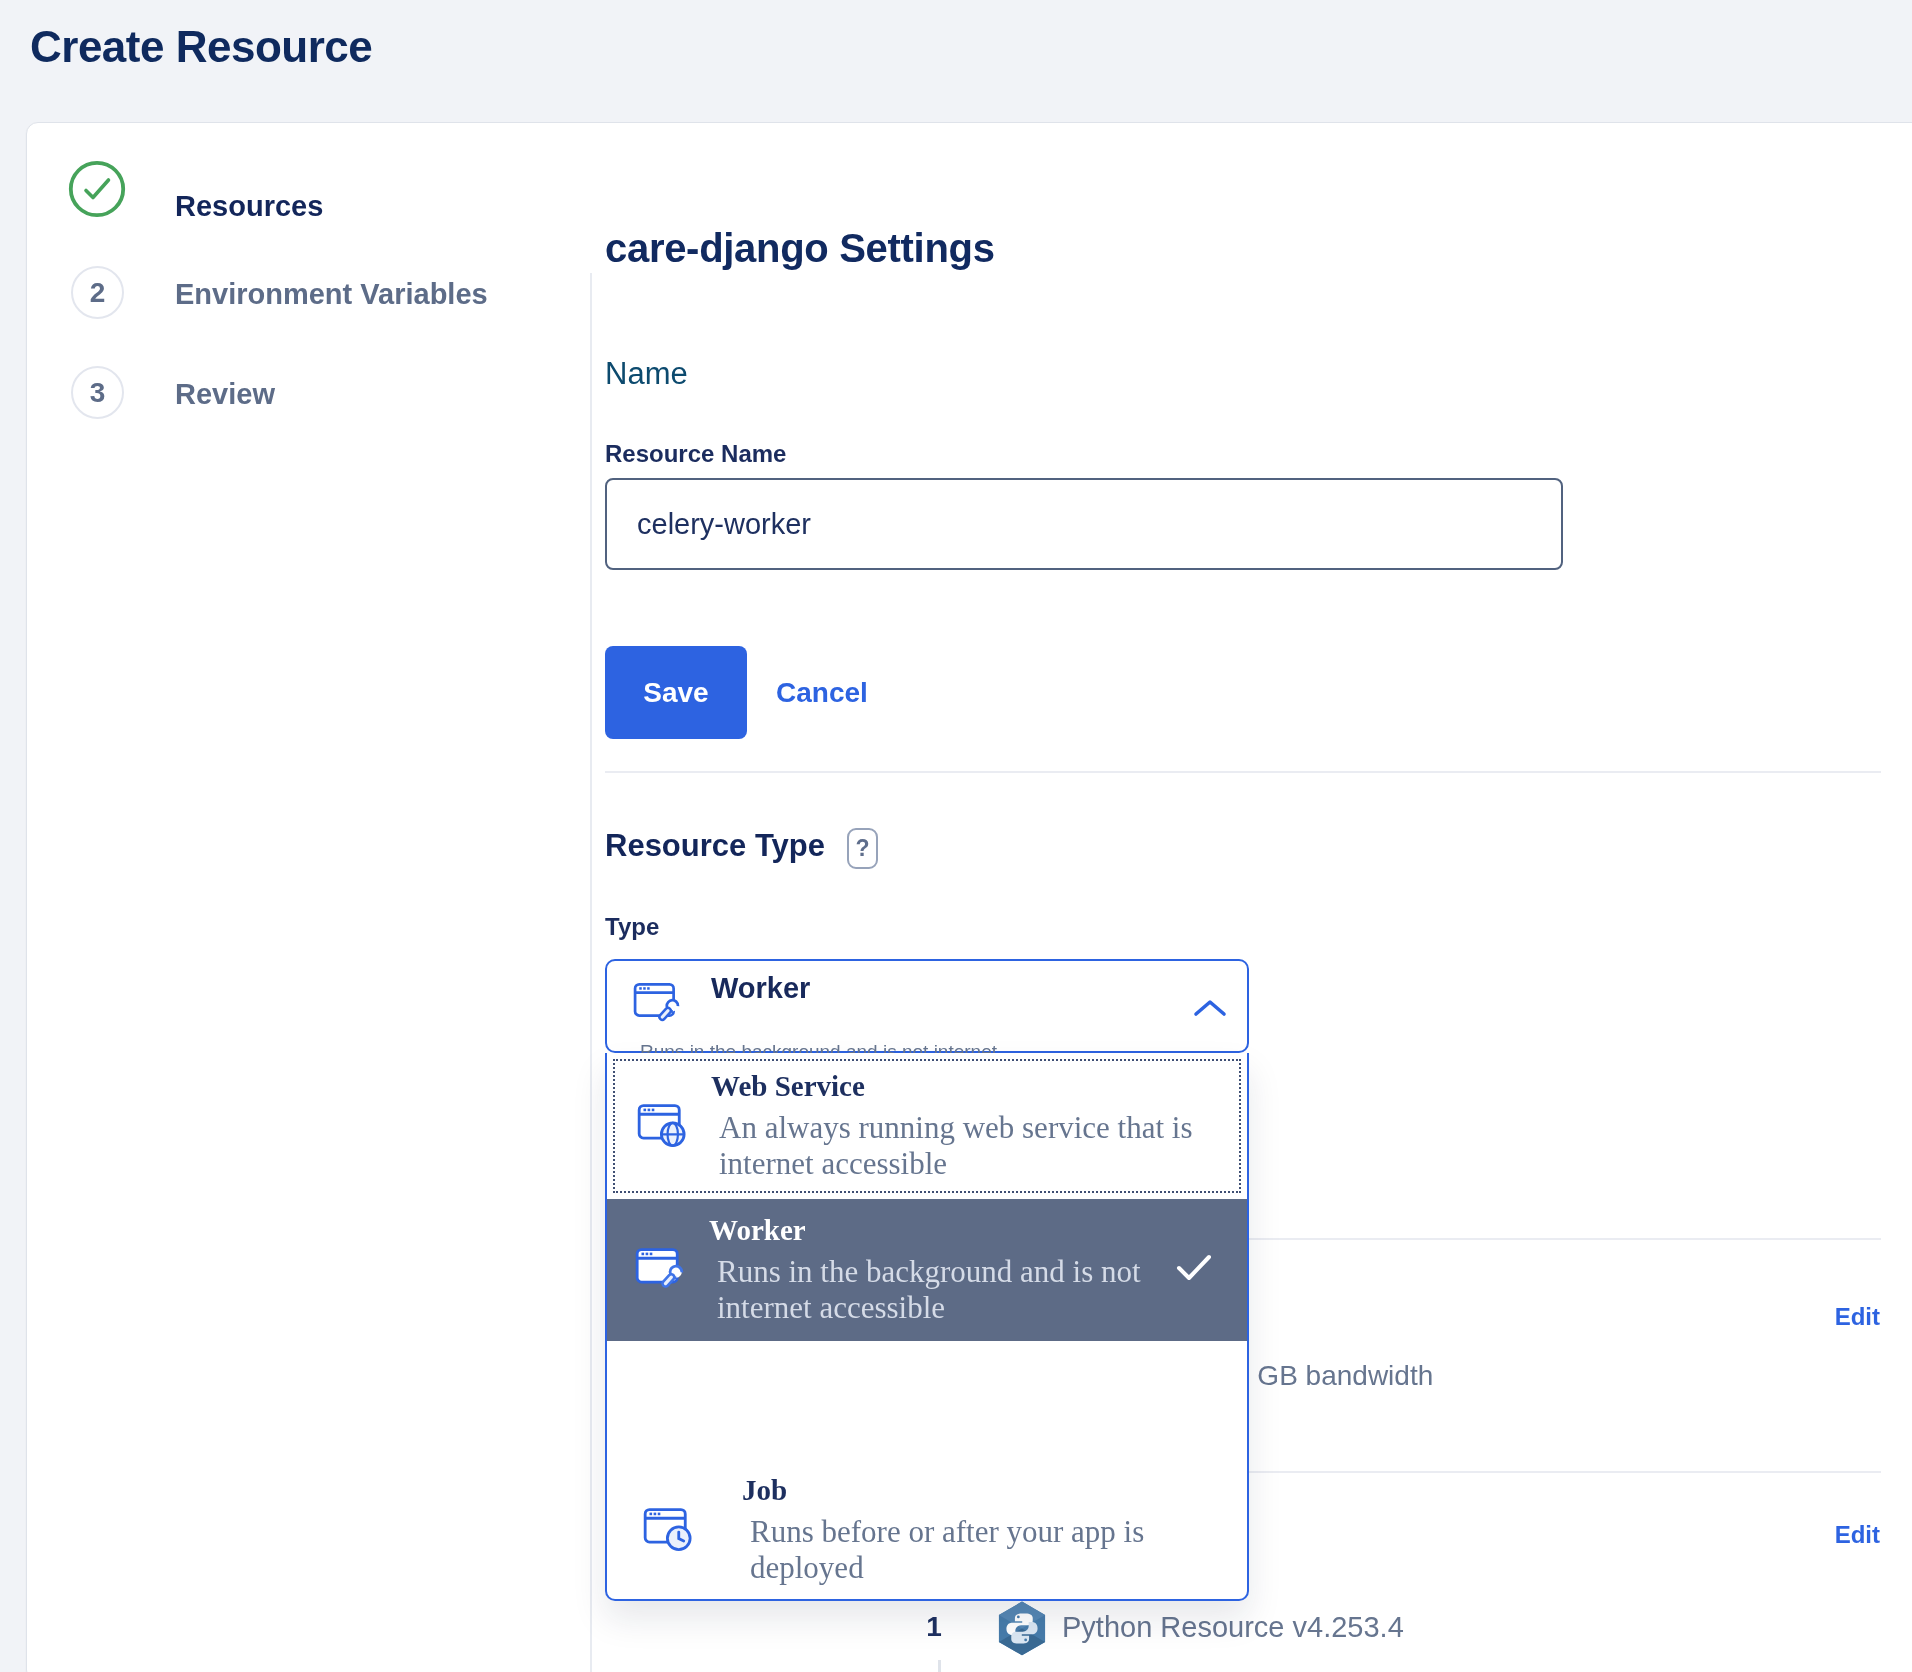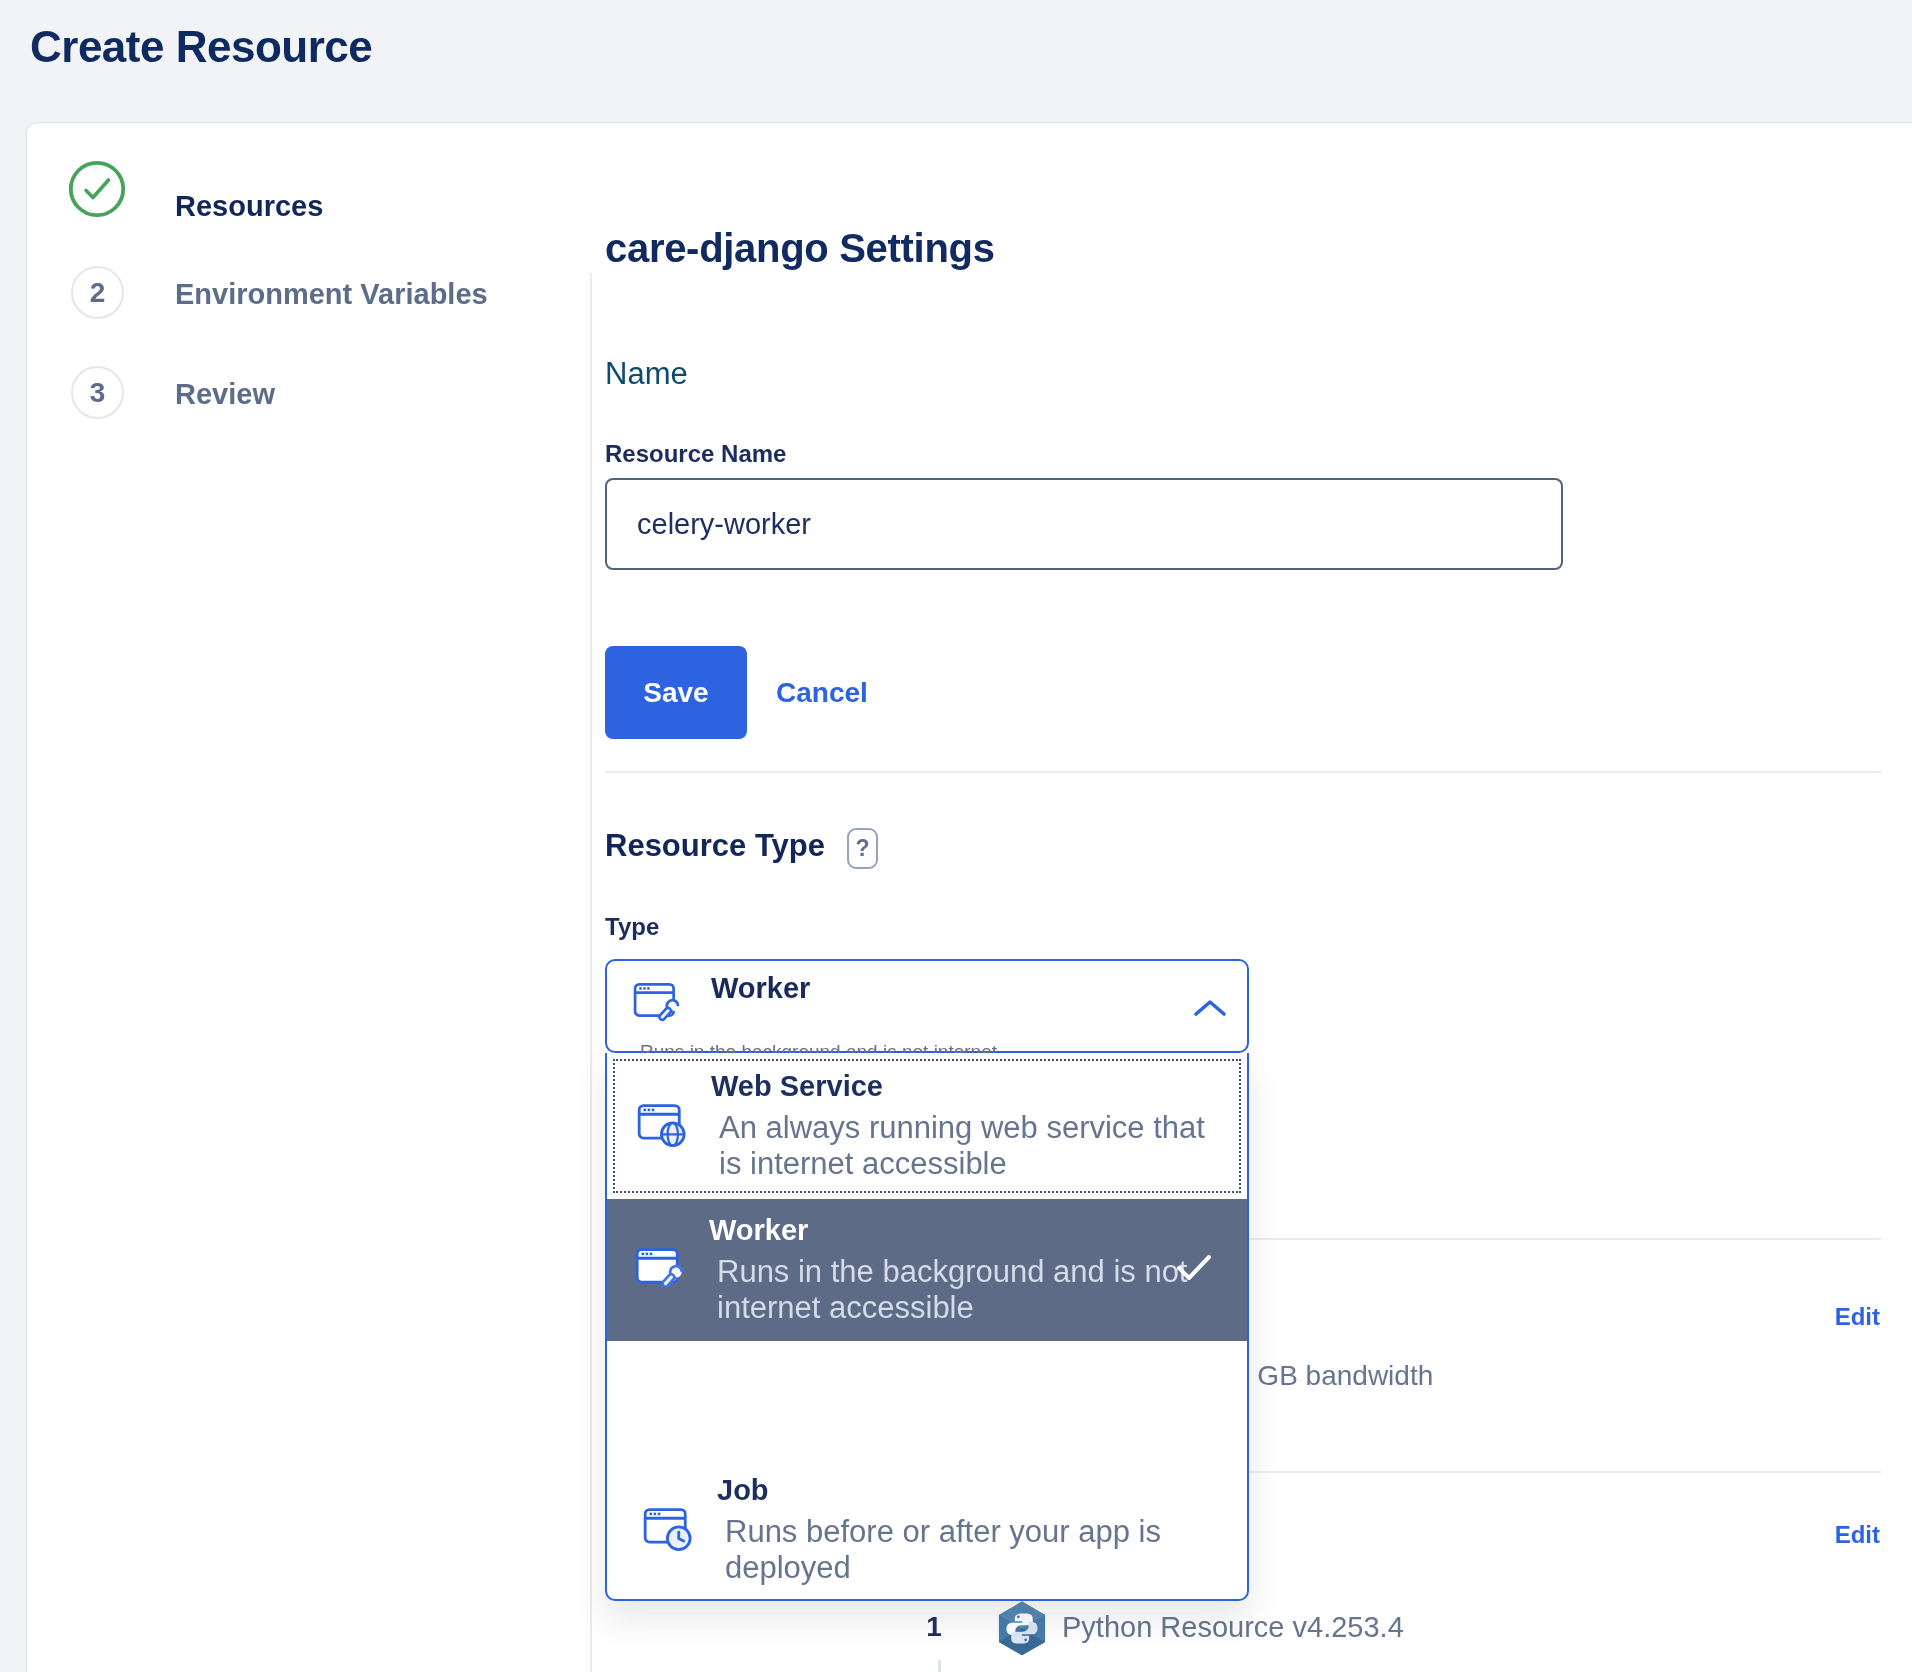--- a/index.html
+++ b/index.html
@@ -53,31 +53,31 @@
                  background:#fff; border:2px solid #2d63e1; border-radius:10px; cursor:pointer; z-index:6; }
   .sel-icon { position:absolute; left:26px; top:18px; }
   .sel-title { position:absolute; left:104px; top:11px; font-size:29px; font-weight:600; color:#18295b; }
   .sel-desc { position:absolute; left:33px; top:50px; font-size:19px; color:#66758f; white-space:nowrap;margin-top:30px; }
   .sel-chevron { position:absolute; right:20px; top:38px; }
 
   .dropdown { position:absolute; left:605px; top:1053px; width:644px; height:548px;
               background:#fff; border:2px solid #2d63e1; border-top:none;
               border-radius:0 0 10px 10px; overflow:hidden; z-index:10;
               box-shadow:0 18px 34px rgba(15,25,60,.10); }
-  .opt { position:absolute; display:flex; align-items:center; cursor:pointer; }
+  .opt { position:absolute; display:flex; align-items:center; cursor:pointer;font-family:Liberation Serif, serif; }
   .opt-icon { flex:0 0 auto; margin-right:22px; }
   .opt-text { width:505px; }
   .opt-title { font-size:29px; font-weight:600; color:#1d2f5f; margin-bottom:7px; }
   .opt-desc { font-size:31px; line-height:36px; color:#66758f;margin-left:8px; }
   .opt-ws { left:6px; right:6px; top:6px; height:134px; border:2px dotted #3f4f74; padding-left:22px; }
   .opt-worker { left:0; right:0; top:146px; height:142px; background:#5d6b86; padding-left:28px; }
   .opt-worker .opt-title { color:#fff; }
   .opt-worker .opt-desc { color:#d5dbe7; }
   .opt-static { left:0; right:0; top:288px; height:119px; padding-left:28px; }
-  .opt-job { left:0; right:0; top:407px; height:139px; padding-left:36px; }
+  .opt-job { left:0; right:0; top:407px; height:139px; padding-left:36px;justify-content:space-between; }
   .opt-check { position:absolute; right:34px; top:50%; transform:translateY(-50%); }
 
   
   .bg-layer { position:absolute; inset:0; z-index:2; }
   .div-2 { top:1238px; }
   .div-3 { top:1471px; }
   .edit-link { position:absolute; left:1760px; width:120px; text-align:right;
                font-size:24px; font-weight:700; color:#2d63e1; cursor:pointer; }
   .edit-1 { top:1303px; }
   .edit-2 { top:1521px; }

